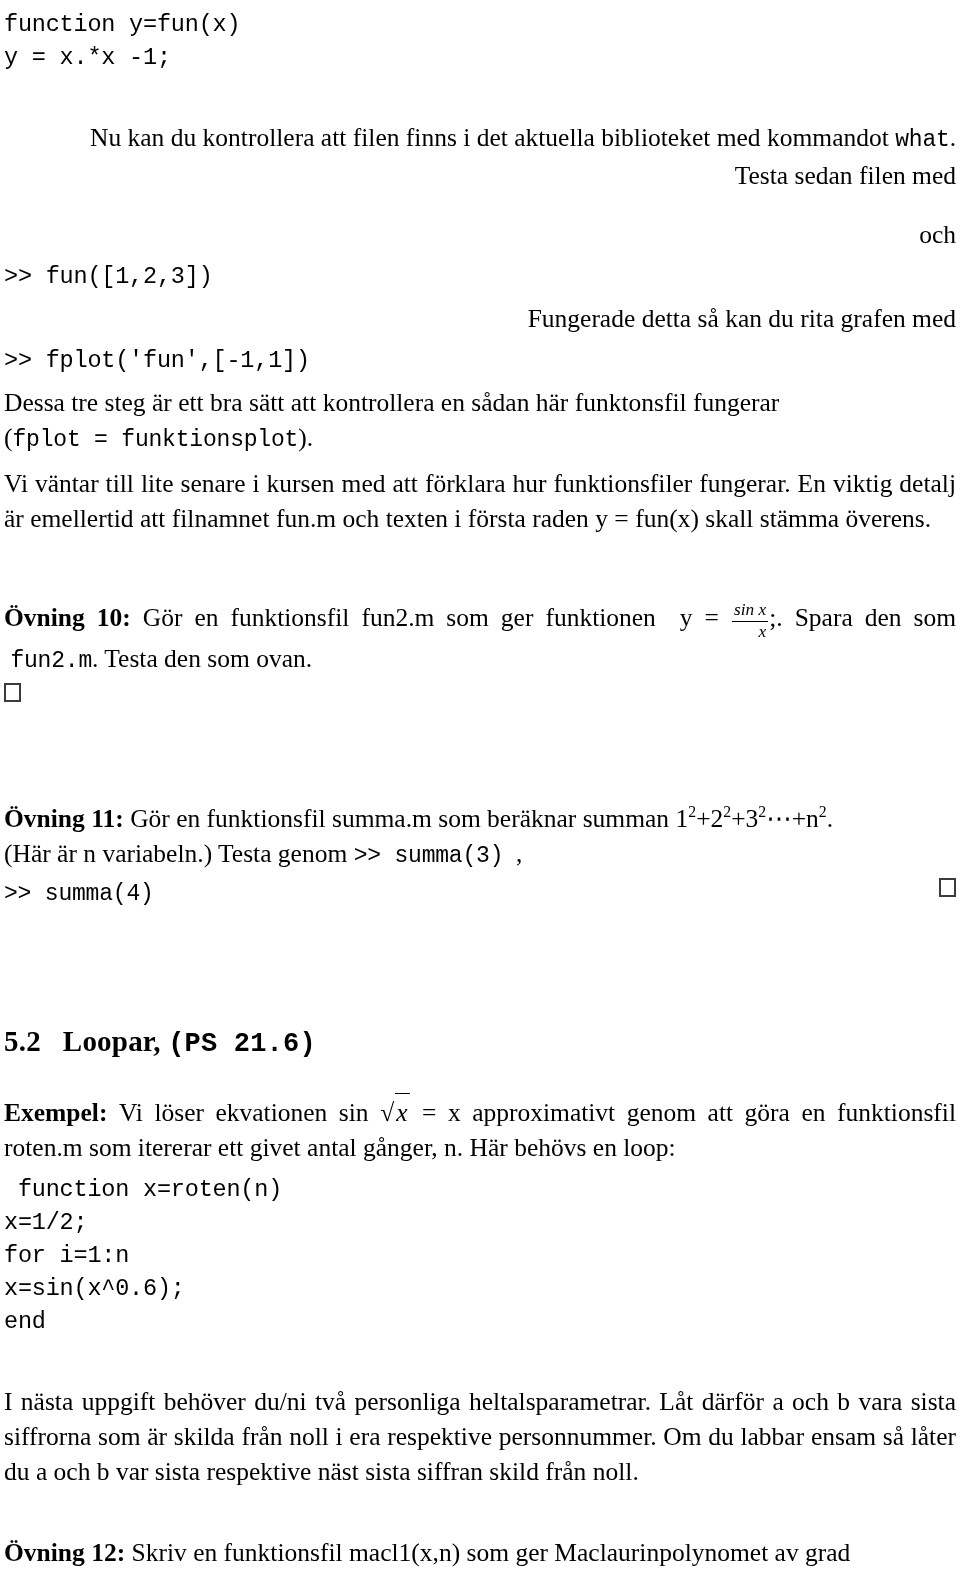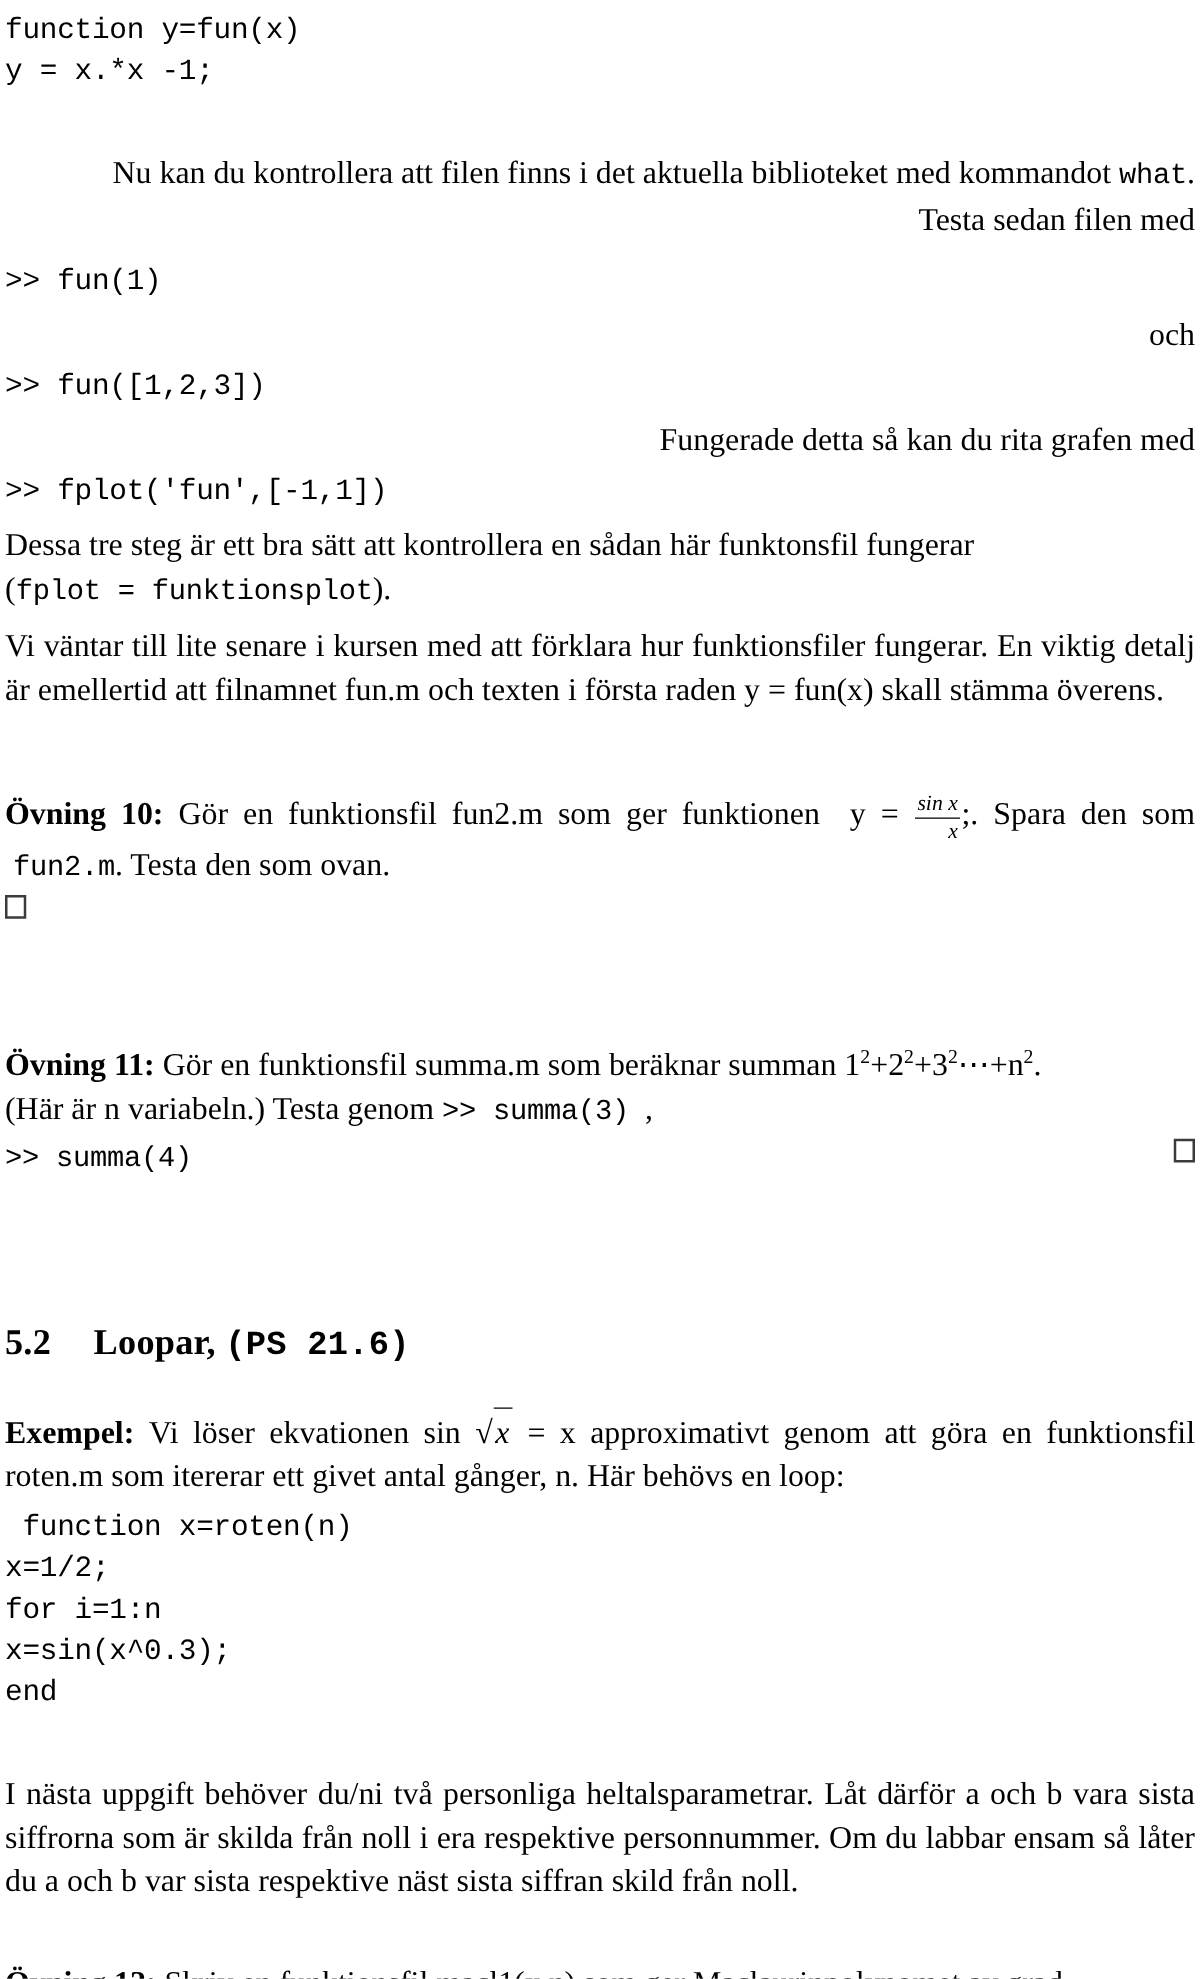--- a/index.html
+++ b/index.html
@@ -57,21 +57,21 @@
   .bf { font-weight: bold; margin-top: 12px; }
   .mathit { font-family: "Liberation Serif", serif; }
 
   h2.section {
     font-size: 29px;
     font-weight: bold;
     margin: 0;
     line-height: 38px;
     letter-spacing: 0.2px;
   }
-  h2.section .secnum { margin-right: 34px; }
+  h2.section .secnum { margin-right: 22px; }
   h2.section .secmono {
     font-family: "Liberation Mono", "DejaVu Sans Mono", monospace;
     font-size: 27px;
   }
 
   
   .frac {
     display: inline-block;
     vertical-align: -0.62em;
     text-align: right;
@@ -133,21 +133,20 @@
 
     <div class="spacer-l"></div>
 
     <p class="para noj">
       <span>Nu kan du kontrollera att filen finns i det aktuella biblioteket med kommandot </span><span class="mono">what</span><span>.</span><br>
       <span>Testa sedan filen med</span>
     </p>
 
     <div class="spacer-s"></div>
 
-    <pre class="code">&gt;&gt; fun(1)</pre>
 
     <div class="spacer-xs"></div>
     <p class="para noj">och</p>
     <div class="spacer-xs"></div>
 
     <pre class="code">&gt;&gt; fun([1,2,3])</pre>
 
     <div class="spacer-xs"></div>
     <p class="para noj">Fungerade detta så kan du rita grafen med</p>
     <div class="spacer-xs"></div>
@@ -188,21 +187,21 @@
     <div class="spacer-m"></div>
 
     <p class="para"><span class="bf">Exempel:</span>&nbsp;<span>Vi löser ekvationen sin </span><span class="radsign">√</span><span class="sqrt">x</span> <span>=</span> <span class="mathit">x</span><span> approximativt genom att göra en funktionsfil </span><span class="mathit">roten.m</span><span> som itererar ett givet antal gånger, n. Här behövs en loop:</span></p>
 
     <div class="spacer-xs"></div>
 
     <div>
       <pre class="code"> function x=roten(n)</pre>
       <pre class="code">x=1/2;</pre>
       <pre class="code">for i=1:n</pre>
-      <pre class="code">x=sin(x^0.3);</pre>
+      <pre class="code">x=sin(x^0.6);</pre>
       <pre class="code">end</pre>
     </div>
 
     <div class="spacer-l"></div>
 
     <p class="para"><span>I nästa uppgift behöver du/ni två personliga heltalsparametrar. Låt därför </span><span class="mathit">a</span><span> och </span><span class="mathit">b</span><span> vara sista siffrorna som är skilda från noll i era respektive personnummer. Om du labbar ensam så låter du </span><span class="mathit">a</span><span> och </span><span class="mathit">b</span><span> var sista respektive näst sista siffran skild från noll.</span></p>
 
     <div class="spacer-l"></div>
 
     <p class="para"><span class="bf">Övning 12:</span>&nbsp;<span>Skriv en funktionsfil </span><span class="mathit">macl1(x,n)</span><span> som ger Maclaurinpolynomet av grad </span><br>  <br><br></p>

